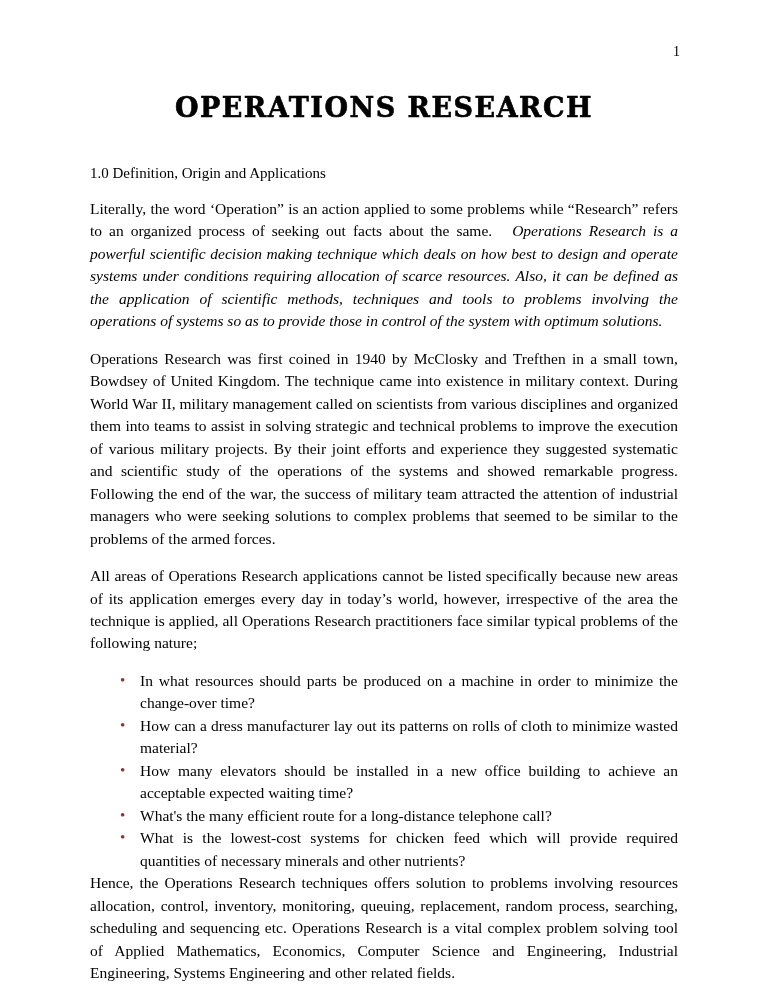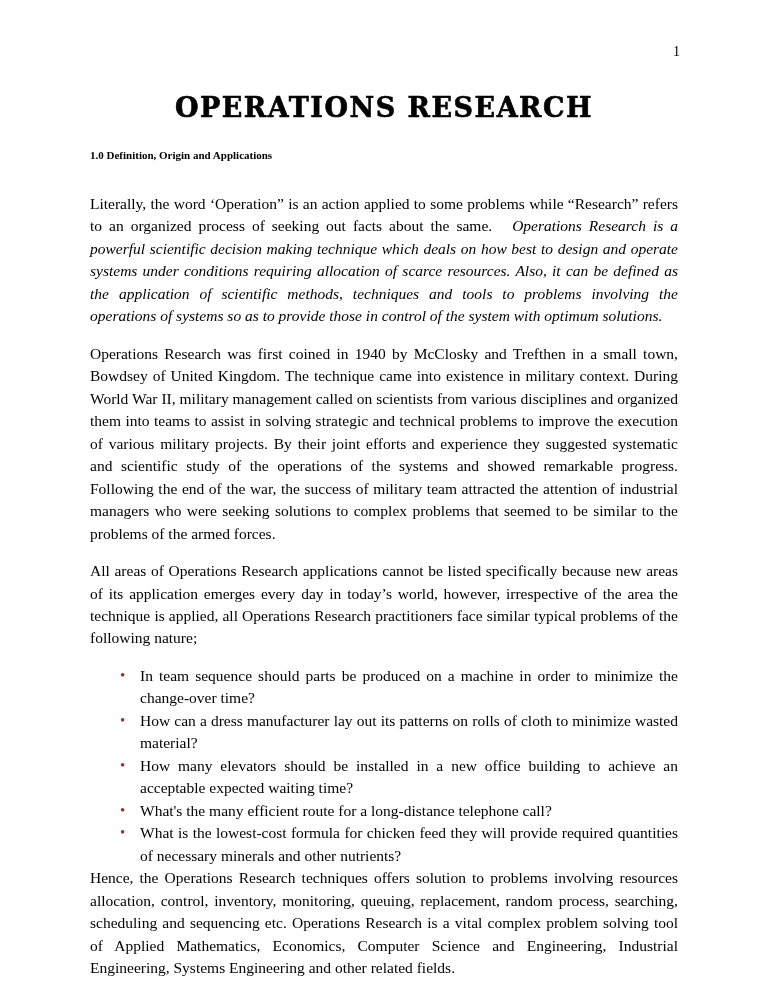--- a/index.html
+++ b/index.html
@@ -23,27 +23,27 @@
     font-size: 14px;
     color: #000000;
   }
   .doc-title {
     text-align: center;
     font-family: "DejaVu Serif", serif;
     font-weight: 700;
     font-size: 27px;
     letter-spacing: 1.5px;
     margin-top: 48px;
-    margin-bottom: 26px;
+    margin-bottom: 42px;
     -webkit-text-stroke: 0.6px #000;
   }
   .section-heading {
-    font-weight: 700;
-    font-size: 11px;
-    margin-bottom: 32px;
+    font-weight: 400;
+    font-size: 15px;
+    margin-bottom: 16px;
   }
   p.body-par {
     font-size: 15.5px;
     line-height: 1.45;
     text-align: justify;
     margin-bottom: 15px;
   }
   p.body-par .italic-part {
     font-style: italic;
     margin-left: 13px;
@@ -88,35 +88,35 @@
     <span>Literally, the word ‘Operation” is an action applied to some problems while “Research” refers to an organized process of seeking out facts about the same. </span><span class="italic-part">Operations Research is a powerful scientific decision making technique which deals on how best to design and operate systems under conditions requiring allocation of scarce resources. Also, it can be defined as the application of scientific methods, techniques and tools to problems involving the operations of systems so as to provide those in control of the system with optimum solutions.</span>
   </p>
 
   <p class="body-par">Operations Research was first coined in 1940 by McClosky and Trefthen in a small town, Bowdsey of United Kingdom. The technique came into existence in military context. During World War II, military management called on scientists from various disciplines and organized them into teams to assist in solving strategic and technical problems to improve the execution of various military projects. By their joint efforts and experience they suggested systematic and scientific study of the operations of the systems and showed remarkable progress. Following the end of the war, the success of military team attracted the attention of industrial managers who were seeking solutions to complex problems that seemed to be similar to the problems of the armed forces.</p>
 
   <p class="body-par">All areas of Operations Research applications cannot be listed specifically because new areas of its application emerges every day in today’s world, however, irrespective of the area the technique is applied, all Operations Research practitioners face similar typical problems of the following nature;</p>
 
   <ul class="bullet-list">
     <li>
       <span class="bullet-dot">•</span>
-      <span class="bullet-text">In team sequence should parts be produced on a machine in order to minimize the change-over time?</span>
+      <span class="bullet-text">In what resources should parts be produced on a machine in order to minimize the change-over time?</span>
     </li>
     <li>
       <span class="bullet-dot">•</span>
       <span class="bullet-text">How can a dress manufacturer lay out its patterns on rolls of cloth to minimize wasted material?</span>
     </li>
     <li>
       <span class="bullet-dot">•</span>
       <span class="bullet-text">How many elevators should be installed in a new office building to achieve an acceptable expected waiting time?</span>
     </li>
     <li>
       <span class="bullet-dot">•</span>
       <span class="bullet-text">What's the many efficient route for a long-distance telephone call?</span>
     </li>
     <li>
       <span class="bullet-dot">•</span>
-      <span class="bullet-text">What is the lowest-cost formula for chicken feed they will provide required quantities of necessary minerals and other nutrients?</span>
+      <span class="bullet-text">What is the lowest-cost systems for chicken feed which will provide required quantities of necessary minerals and other nutrients?</span>
     </li>
   </ul>
 
   <p class="body-par final-par">Hence, the Operations Research techniques offers solution to problems involving resources allocation, control, inventory, monitoring, queuing, replacement, random process, searching, scheduling and sequencing etc. Operations Research is a vital complex problem solving tool of Applied Mathematics, Economics, Computer Science and Engineering, Industrial Engineering, Systems Engineering and other related fields.</p>
 
 </div>
 
 </body></html>

